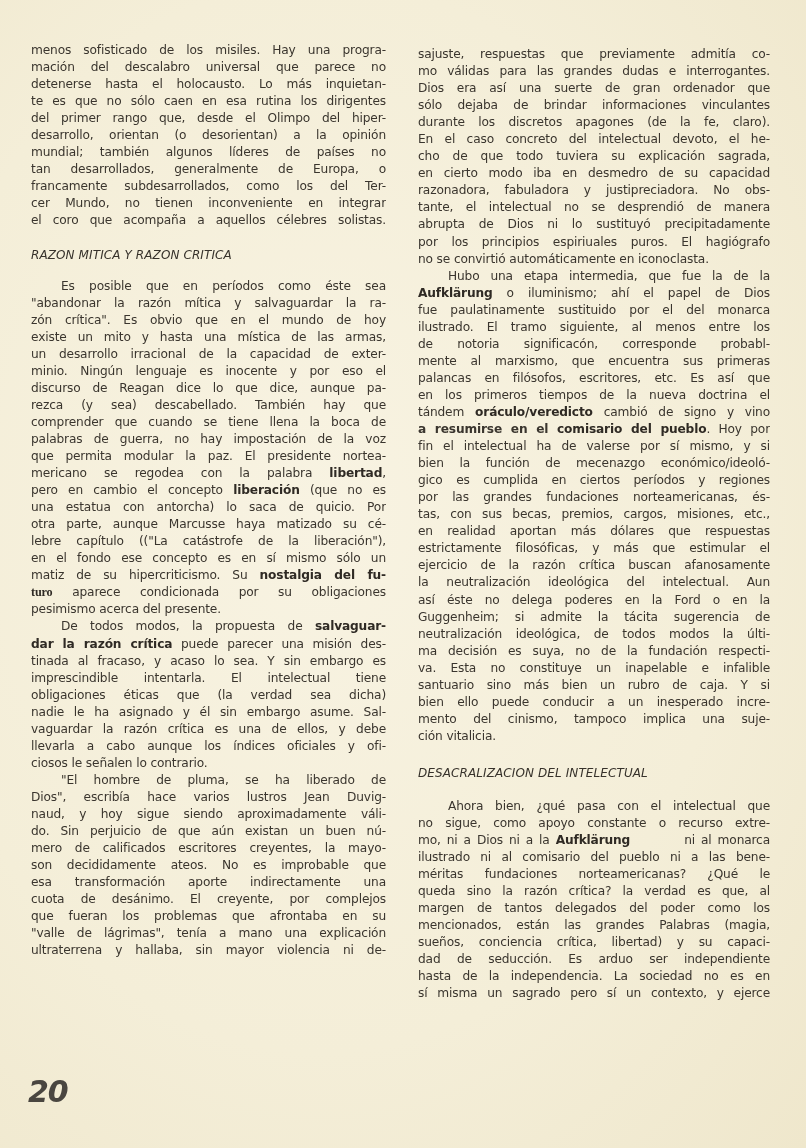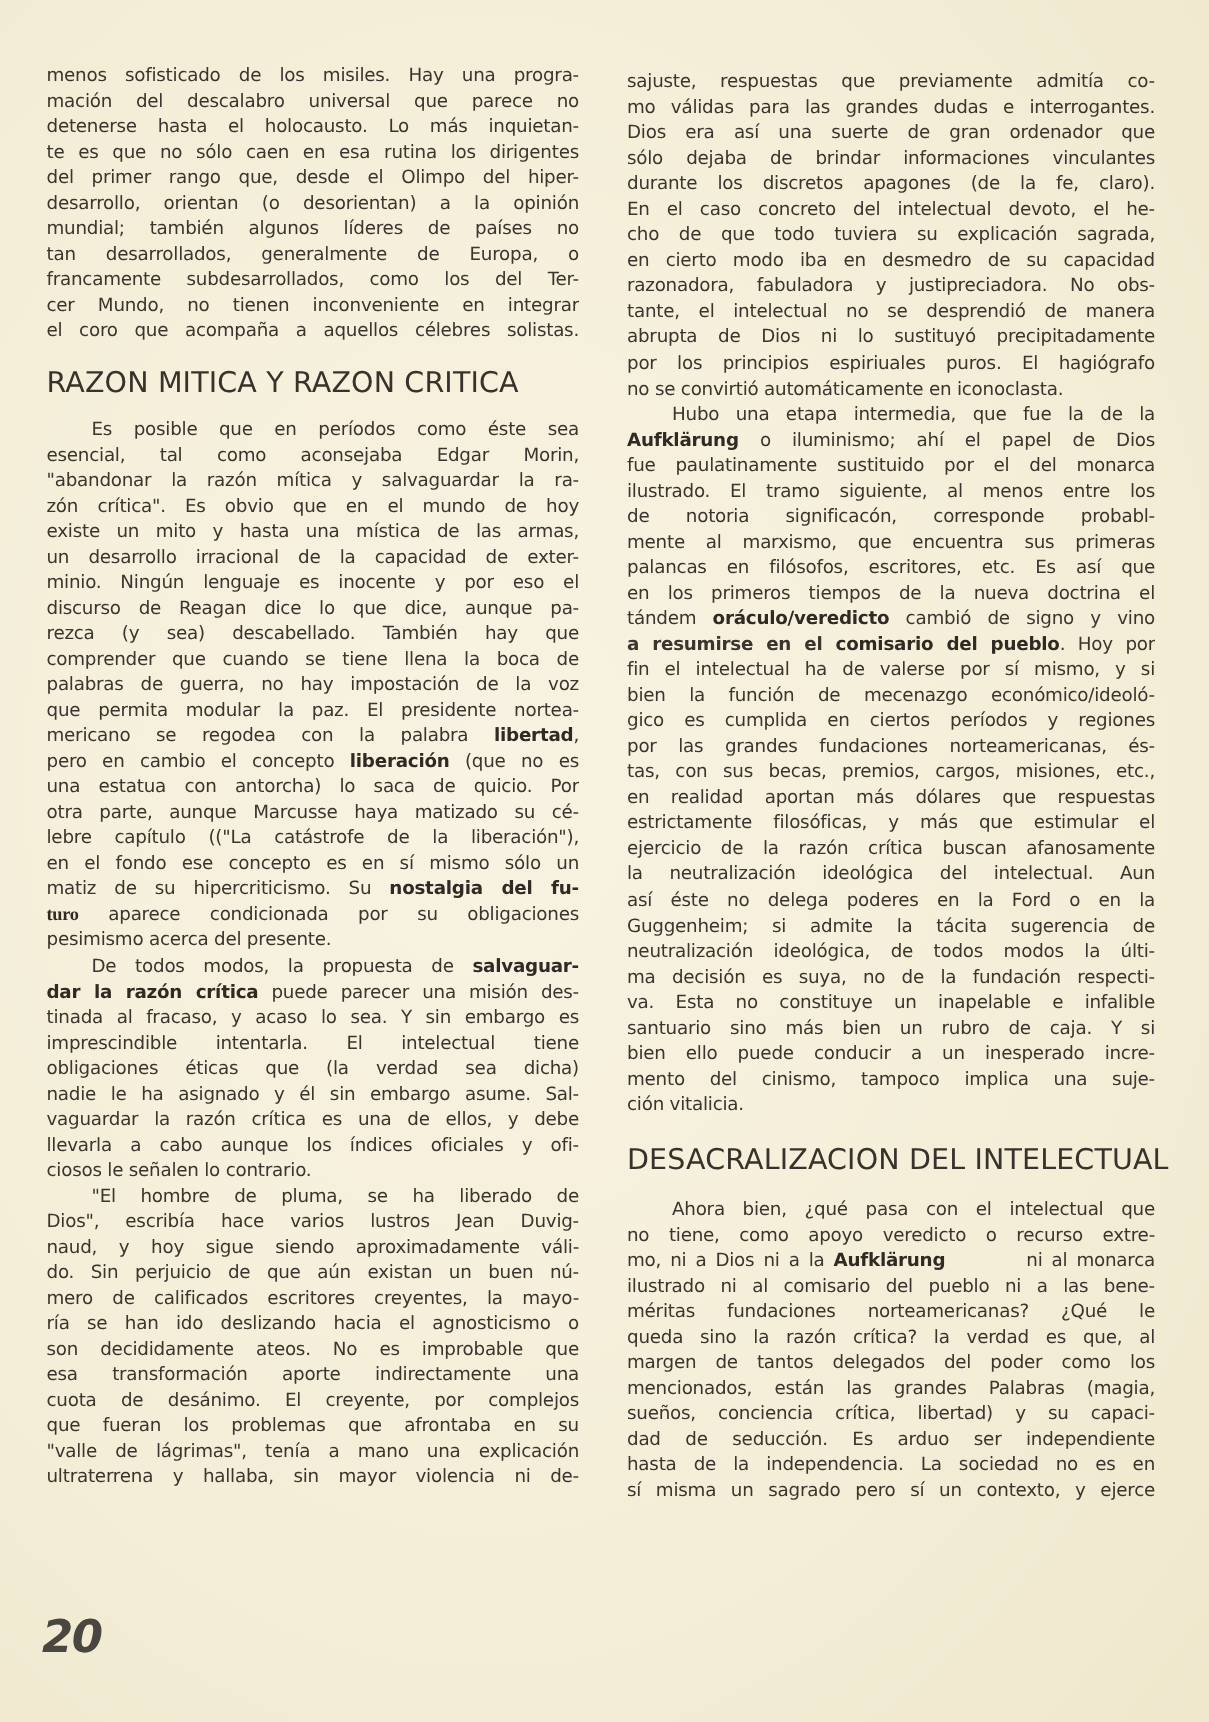--- a/index.html
+++ b/index.html
@@ -27,25 +27,25 @@
     line-height: 17.05px;
     white-space: nowrap;
     text-align: justify;
     text-align-last: justify;
     overflow: hidden;
   }
   .ln.last { text-align-last: left; }
   .ln.indent { padding-left: 30px; }
   .heading {
     display: block;
-    font-size: 19px;
+    font-size: 12px;
     letter-spacing: 0.1px;
     color: #37322b;
     white-space: nowrap;
-    height: 20px; line-height: 20px;
+    height: 20px; line-height: 20px; font-style: italic;
   }
   .left .heading { margin-top: 15px; margin-bottom: 13px; }
   .right .heading { margin-top: 18px; margin-bottom: 15px; }
   b { font-weight: bold; color: #2f2a24; }
   .pagenum {
     position: absolute; left: 28px; top: 1074px;
     font-family: "DejaVu Sans", sans-serif;
     font-style: italic; font-weight: bold;
     font-size: 30px; color: #4a4640;
     letter-spacing: -1px;
@@ -68,21 +68,20 @@
       <span class="ln">tan desarrollados, generalmente de Europa, o</span>
       <span class="ln">francamente subdesarrollados, como los del Ter-</span>
       <span class="ln">cer Mundo, no tienen inconveniente en integrar</span>
       <span class="ln">el coro que acompaña a aquellos célebres solistas.</span>
     </div>
 
     <div class="heading">RAZON MITICA Y RAZON CRITICA</div>
 
     <div>
       <span class="ln indent">Es posible que en períodos como éste sea</span>
-      <span class="ln">esencial, tal como aconsejaba Edgar Morin,</span>
       <span class="ln">"abandonar la razón mítica y salvaguardar la ra-</span>
       <span class="ln">zón crítica". Es obvio que en el mundo de hoy</span>
       <span class="ln">existe un mito y hasta una mística de las armas,</span>
       <span class="ln">un desarrollo irracional de la capacidad de exter-</span>
       <span class="ln">minio. Ningún lenguaje es inocente y por eso el</span>
       <span class="ln">discurso de Reagan dice lo que dice, aunque pa-</span>
       <span class="ln">rezca (y sea) descabellado. También hay que</span>
       <span class="ln">comprender que cuando se tiene llena la boca de</span>
       <span class="ln">palabras de guerra, no hay impostación de la voz</span>
       <span class="ln">que permita modular la paz. El presidente nortea-</span>
@@ -108,21 +107,20 @@
       <span class="ln">llevarla a cabo aunque los índices oficiales y ofi-</span>
       <span class="ln last">ciosos le señalen lo contrario.</span>
     </div>
 
     <div>
       <span class="ln indent">"El hombre de pluma, se ha liberado de</span>
       <span class="ln">Dios", escribía hace varios lustros Jean Duvig-</span>
       <span class="ln">naud, y hoy sigue siendo aproximadamente váli-</span>
       <span class="ln">do. Sin perjuicio de que aún existan un buen nú-</span>
       <span class="ln">mero de calificados escritores creyentes, la mayo-</span>
-      <span class="ln">ría se han ido deslizando hacia el agnosticismo o</span>
       <span class="ln">son decididamente ateos. No es improbable que</span>
       <span class="ln">esa transformación aporte indirectamente una</span>
       <span class="ln">cuota de desánimo. El creyente, por complejos</span>
       <span class="ln">que fueran los problemas que afrontaba en su</span>
       <span class="ln">"valle de lágrimas", tenía a mano una explicación</span>
       <span class="ln">ultraterrena y hallaba, sin mayor violencia ni de-</span>
     </div>
   </div>
 
   <div class="col right">
@@ -170,21 +168,21 @@
       <span class="ln">santuario sino más bien un rubro de caja. Y si</span>
       <span class="ln">bien ello puede conducir a un inesperado incre-</span>
       <span class="ln">mento del cinismo, tampoco implica una suje-</span>
       <span class="ln last">ción vitalicia.</span>
     </div>
 
     <div class="heading">DESACRALIZACION DEL INTELECTUAL</div>
 
     <div>
       <span class="ln indent">Ahora bien, ¿qué pasa con el intelectual que</span>
-      <span class="ln">no tiene, como apoyo veredicto o recurso extre-</span>
+      <span class="ln">no sigue, como apoyo constante o recurso extre-</span>
       <span class="ln"><span style="display: inline;">mo, ni a Dios ni a la </span><b style="display: inline;">Aufklärung</b><span style="display: inline; padding-left: 48px;"> ni al monarca</span></span>
       <span class="ln">ilustrado ni al comisario del pueblo ni a las bene-</span>
       <span class="ln">méritas fundaciones norteamericanas? ¿Qué le</span>
       <span class="ln">queda sino la razón crítica? la verdad es que, al</span>
       <span class="ln">margen de tantos delegados del poder como los</span>
       <span class="ln">mencionados, están las grandes Palabras (magia,</span>
       <span class="ln">sueños, conciencia crítica, libertad) y su capaci-</span>
       <span class="ln">dad de seducción. Es arduo ser independiente</span>
       <span class="ln">hasta de la independencia. La sociedad no es en</span>
       <span class="ln">sí misma un sagrado pero sí un contexto, y ejerce</span>

